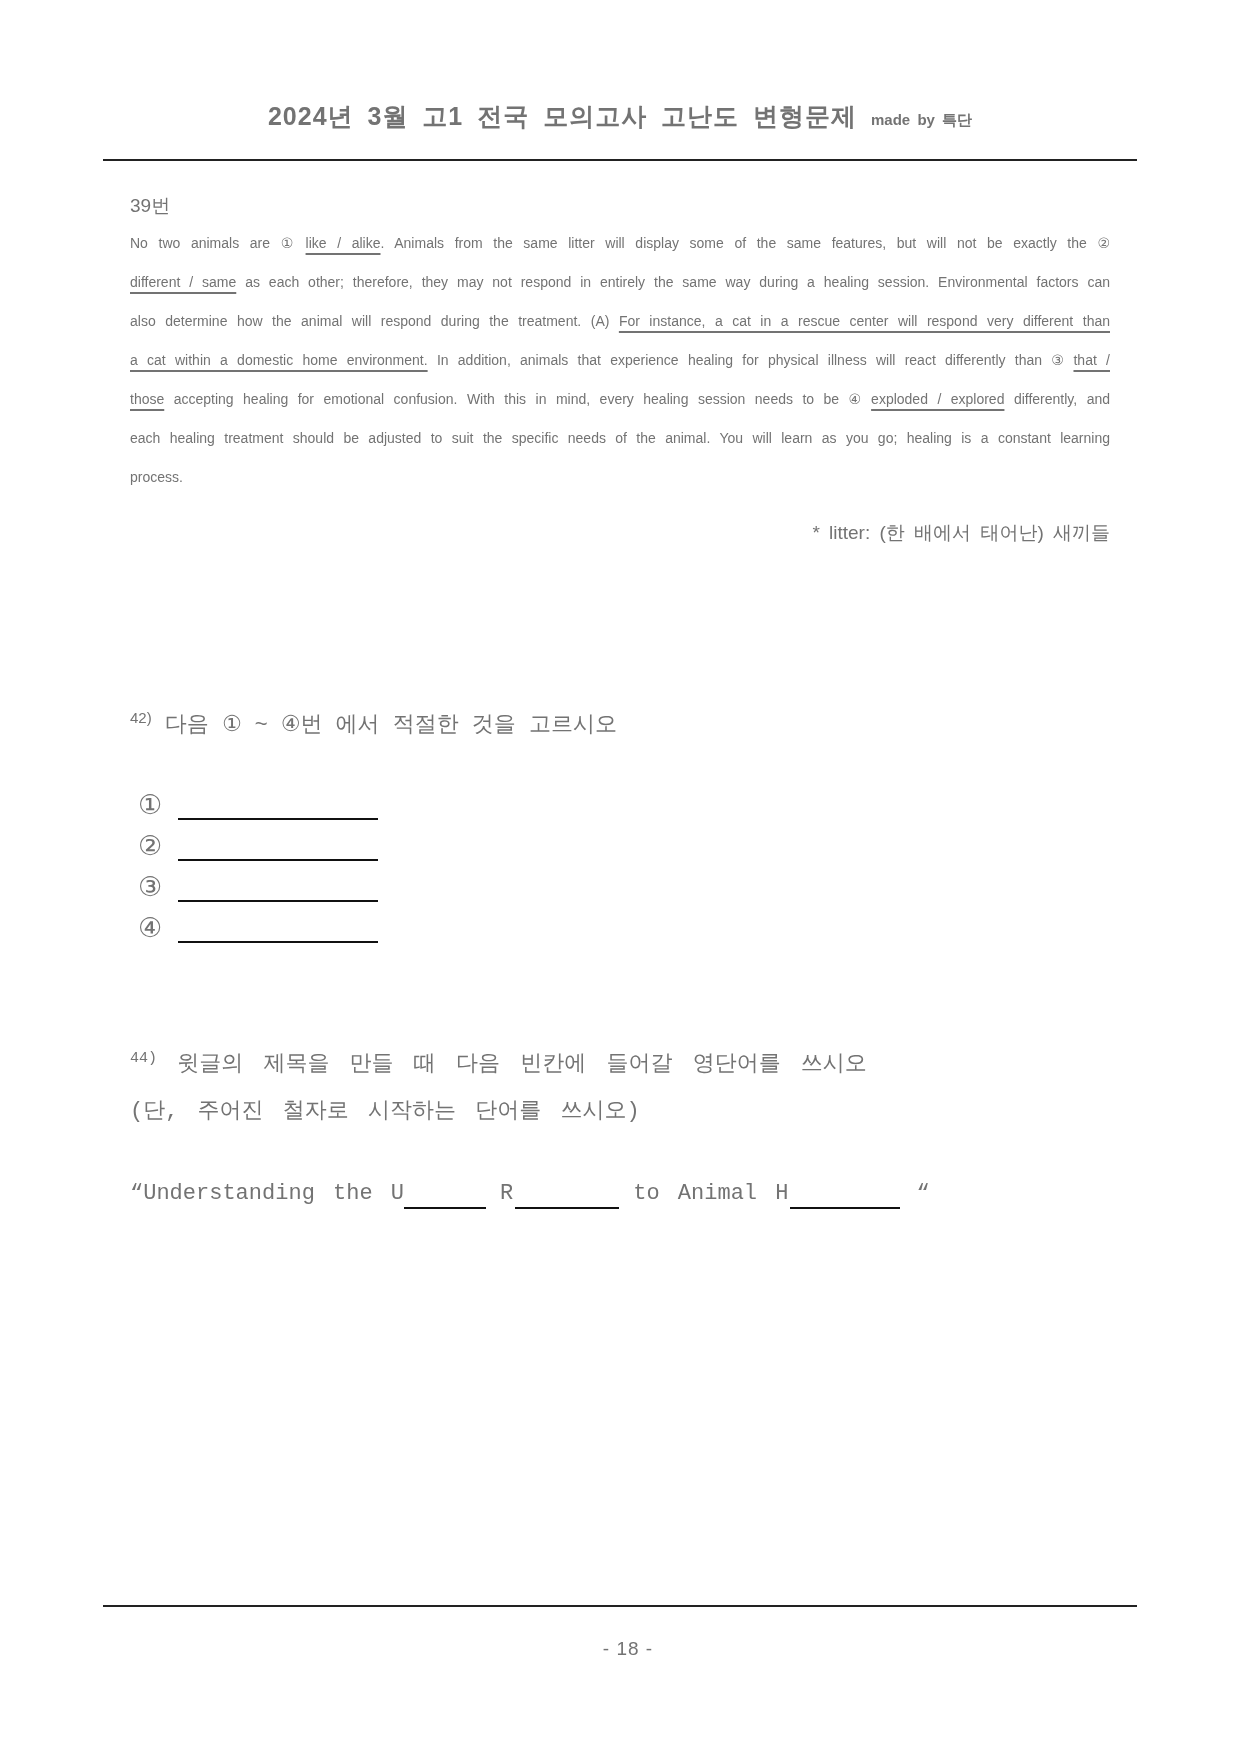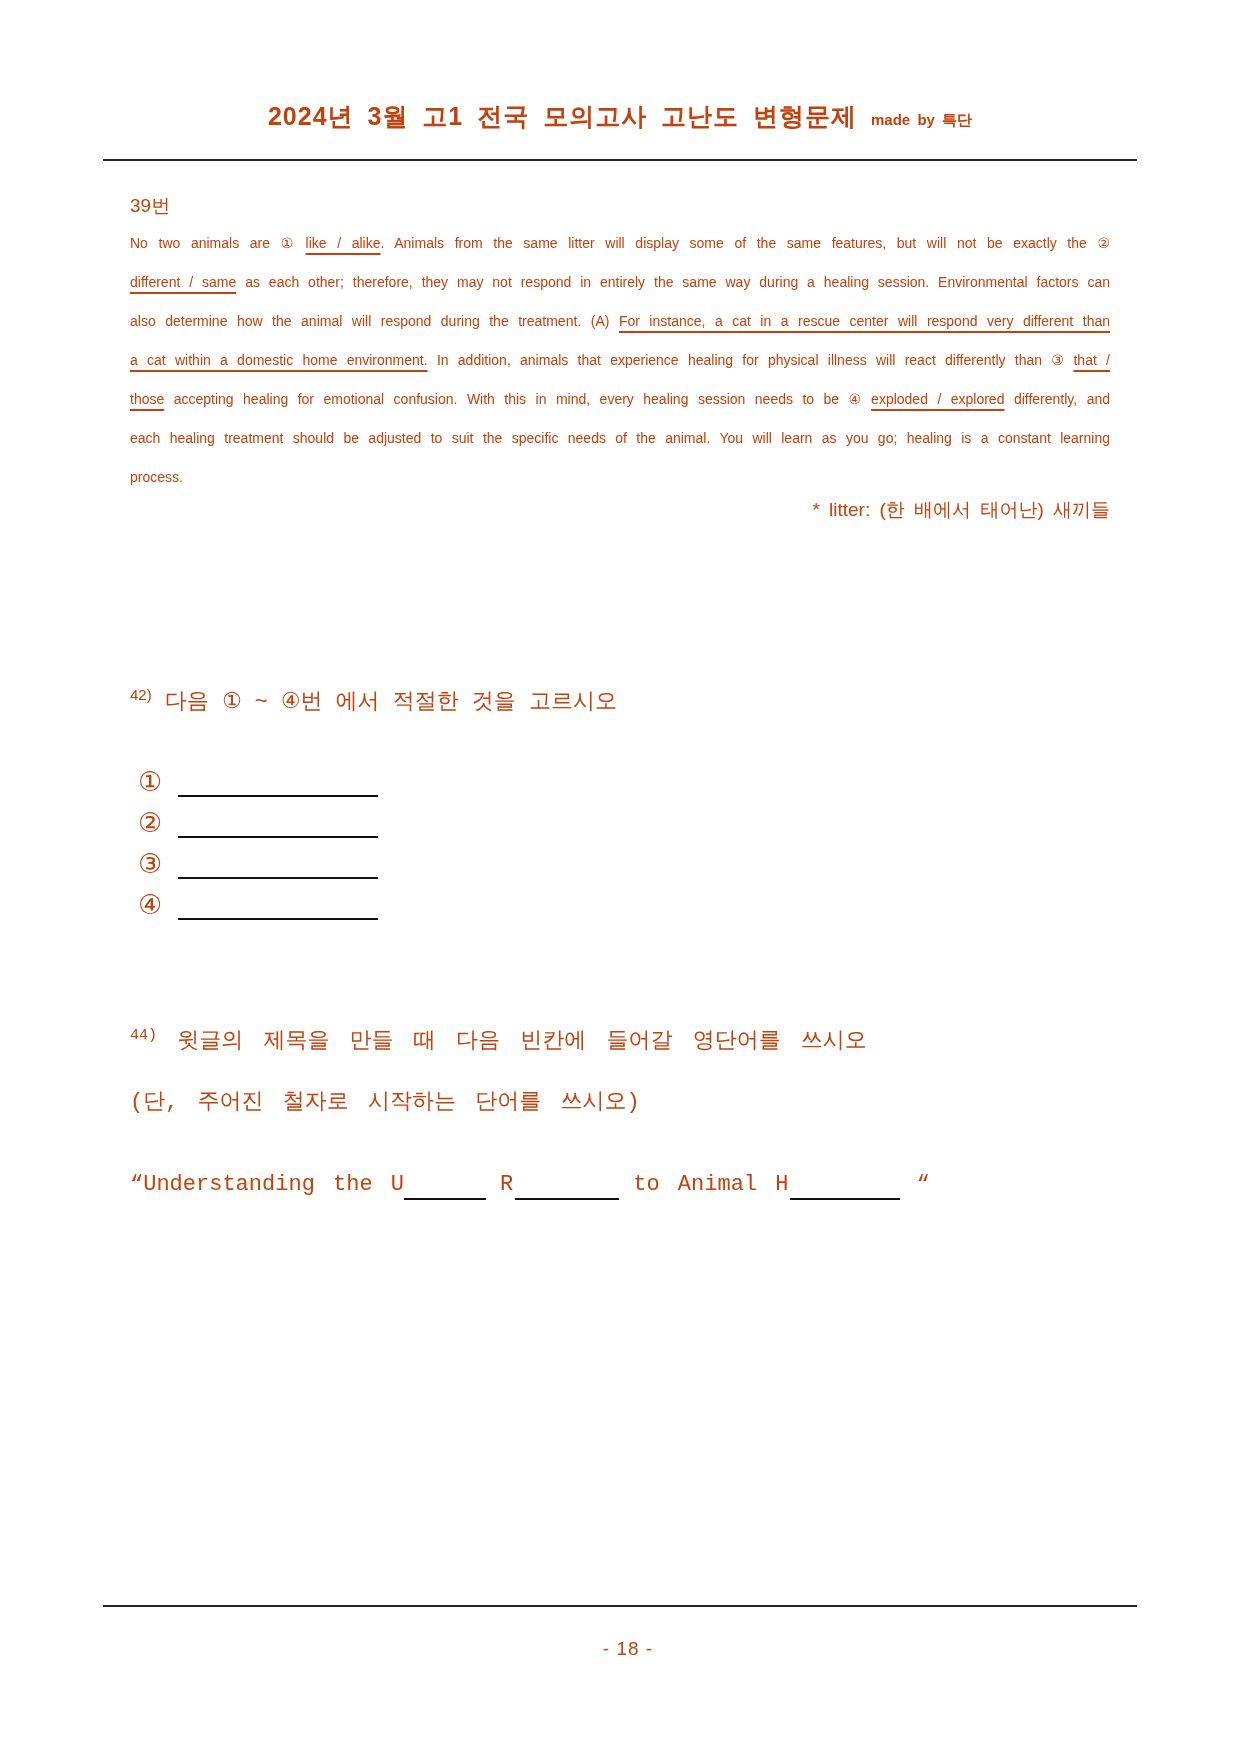--- a/index.html
+++ b/index.html
@@ -7,21 +7,21 @@
     padding: 0;
     background: #ffffff;
   }
   .page {
     position: relative;
     width: 1240px;
     height: 1752px;
     margin: 0 auto;
     background: #ffffff;
     font-family: "Liberation Sans", "DejaVu Sans", sans-serif;
-    color: #c2410c;
+    color: #737373;
     overflow: hidden;
   }
   
   .header {
     padding-top: 100px;
     text-align: center;
     white-space: nowrap;
   }
   .title {
     font-size: 25px;
@@ -57,21 +57,21 @@
     line-height: 39px;
     text-align: justify;
     word-spacing: 5px;
   }
   .passage .u {
     text-decoration: underline;
     text-decoration-thickness: 1.5px;
     text-underline-offset: 5px;
   }
   .footnote {
-    margin-top: 0;
+    margin-top: 23px;
     font-size: 19px;
     text-align: right;
     word-spacing: 4px;
   }
   
   .q-prompt {
     font-size: 22px;
     line-height: 43px;
     word-spacing: 7px;
   }
@@ -110,21 +110,21 @@
     align-items: flex-end;
   }
   .q43-blank { width: 177px; }
   .arrow {
     font-size: 30px;
     line-height: 28px;
     margin: 0 22px;
   }
   .q44 { margin-top: 94px; font-family: Liberation Mono, monospace; }
   .q-prompt2 {
-    margin-top: 24px;
+    margin-top: 10px;
     font-size: 22px;
     line-height: 30px;
     word-spacing: 6px;
   }
   .title-line {
     margin-top: 52px;
     font-size: 22px;
     line-height: 30px;
     word-spacing: 5px;
     display: flex;

